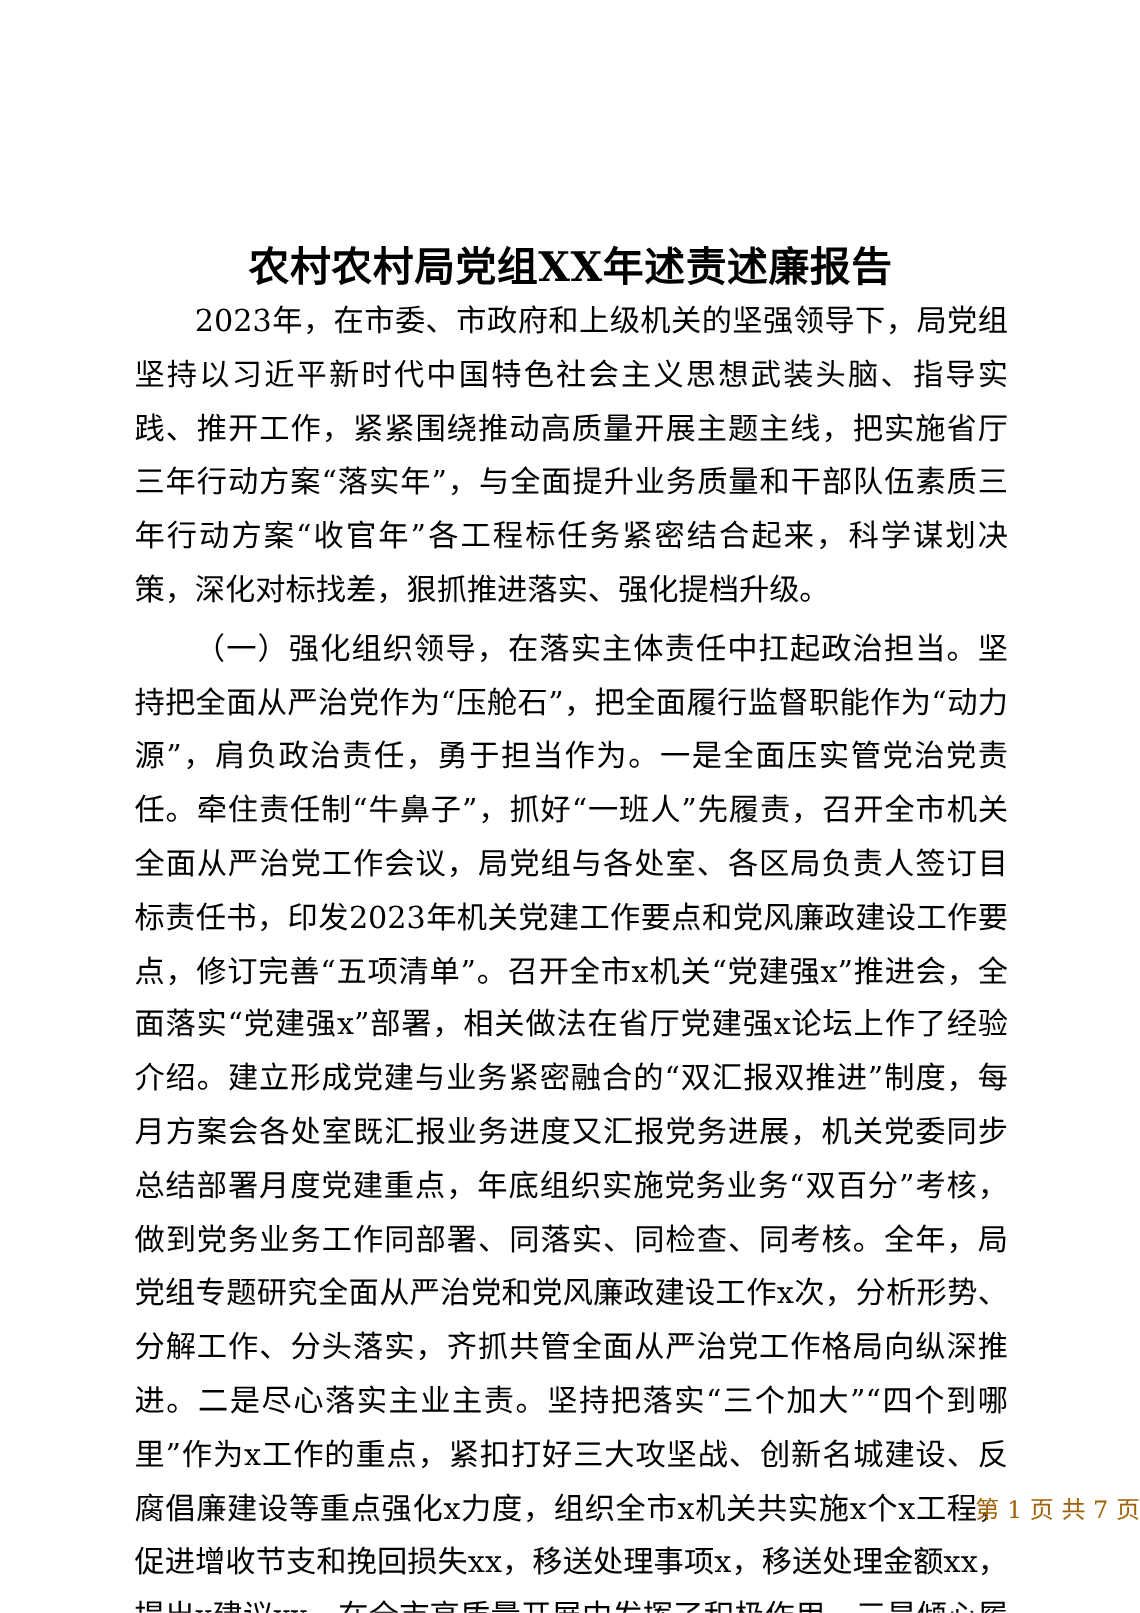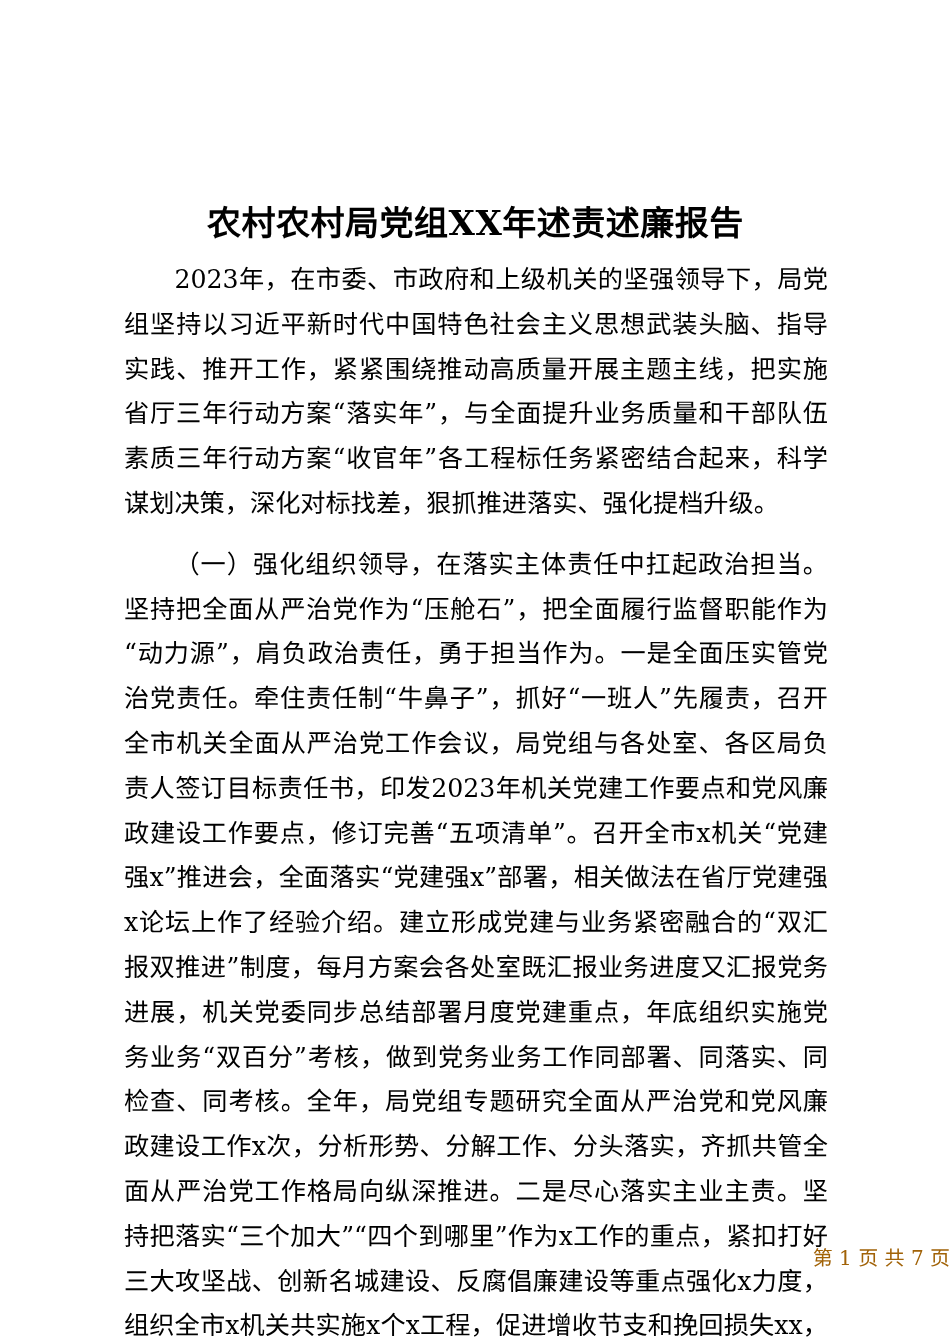--- a/index.html
+++ b/index.html
@@ -45,21 +45,21 @@
     top: 242px;
     width: 736px;
     font-size: 25.2px;
     line-height: 44.8px;
     text-align: justify;
     text-justify: inter-ideograph;
     letter-spacing: 0px;
   }
 
   .para {
-    margin: 16px;
+    margin: 4px;
     padding: 0;
     text-indent: 2em;
     text-align: justify;
     text-justify: inter-ideograph;
   }
 
   .footer {
     position: absolute;
     left: 0;
     top: 1244px;

